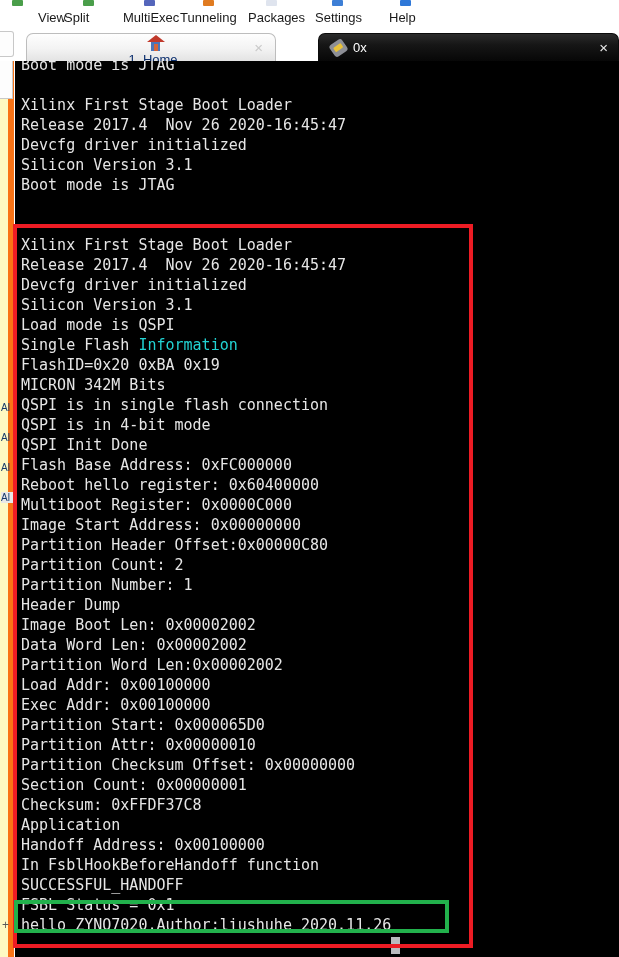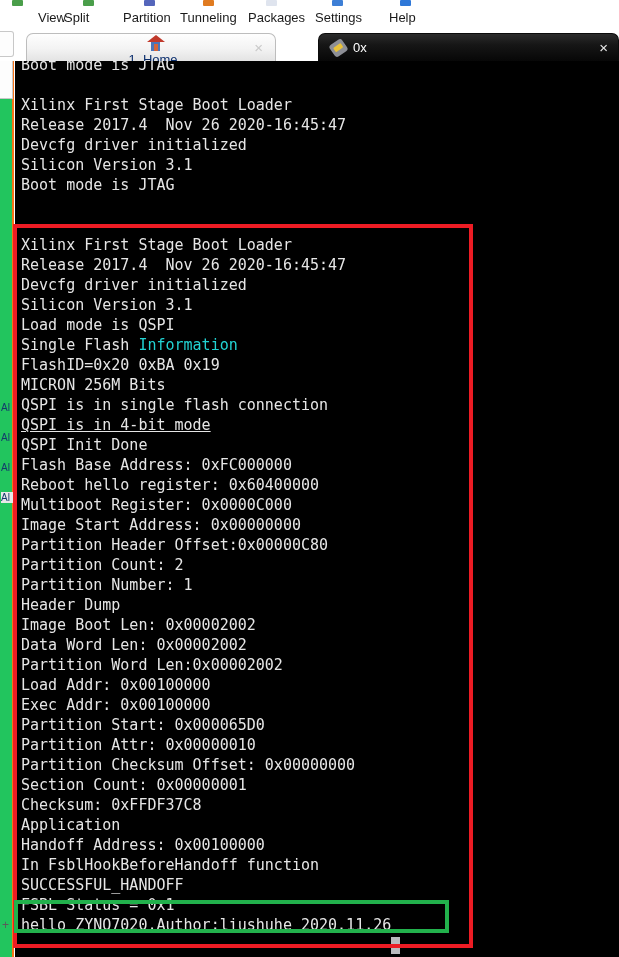--- a/index.html
+++ b/index.html
@@ -87,21 +87,21 @@
     background: #8d8f96; border-radius: 3px; transform: rotate(-35deg);
   }
   .plug-ico::after {
     content: ""; position: absolute; left: 3px; top: 4px; width: 9px; height: 5px;
     background: #e8c23a; border-radius: 1px;
   }
 
   
   .left-rail {
     position: absolute; left: 0; top: 61px; width: 14px; height: 896px;
-    background: #22c55e; border-right: 2px solid #f97316;
+    background: #fef9c3; border-right: 6px solid #f97316;
   }
   .rail-box {
     position: absolute; left: 0; top: 0; width: 13px; height: 38px;
     border: 1px solid #c8c8c8; border-left: none; border-top: none;
     background: #fdfdfd;
   }
   .rail-item {
     position: absolute; left: 1px; width: 13px; height: 11px;
     font-size: 10px; color: #15396b; line-height: 11px;
     overflow: hidden; white-space: nowrap;
@@ -150,21 +150,21 @@
         <span class="menu-icon-chip" style="left: 83px; background: rgb(74, 158, 74);"></span>
         <span class="menu-icon-chip" style="left: 144px; background: rgb(85, 102, 187);"></span>
         <span class="menu-icon-chip" style="left: 203px; background: rgb(224, 123, 32);"></span>
         <span class="menu-icon-chip" style="left: 266px; background: rgb(223, 228, 238);"></span>
         <span class="menu-icon-chip" style="left: 332px; background: rgb(61, 127, 214);"></span>
         <span class="menu-icon-chip" style="left: 400px; background: rgb(47, 120, 216);"></span>
       </div>
     <div class="menu-items" id="menurow">
         <span class="menu-item" style="left: 0px; padding-left: 38px;">View</span>
         <span class="menu-item" style="left: 64px;">Split</span>
-        <span class="menu-item" style="left: 123px;">Partition</span>
+        <span class="menu-item" style="left: 123px;">MultiExec</span>
         <span class="menu-item" style="left: 180px;">Tunneling</span>
         <span class="menu-item" style="left: 248px;">Packages</span>
         <span class="menu-item" style="left: 315px;">Settings</span>
         <span class="menu-item" style="left: 389px;">Help</span>
       </div>
   </div>
 
   <div class="tabbar">
     <div class="tab-left-stub"></div>
 
@@ -206,23 +206,23 @@
         <div class="termline" style="top: 74px;">Devcfg driver initialized</div>
         <div class="termline" style="top: 94px;">Silicon Version 3.1</div>
         <div class="termline" style="top: 114px;">Boot mode is JTAG</div>
         <div class="termline" style="top: 174px;">Xilinx First Stage Boot Loader</div>
         <div class="termline" style="top: 194px;">Release 2017.4  Nov 26 2020-16:45:47</div>
         <div class="termline" style="top: 214px;">Devcfg driver initialized</div>
         <div class="termline" style="top: 234px;">Silicon Version 3.1</div>
         <div class="termline" style="top: 254px;">Load mode is QSPI</div>
         <div class="termline" style="top: 274px;">Single Flash <span class="cyan">Information</span></div>
         <div class="termline" style="top: 294px;">FlashID=0x20 0xBA 0x19</div>
-        <div class="termline" style="top: 314px;">MICRON 256M Bits</div>
+        <div class="termline" style="top: 314px;">MICRON 342M Bits</div>
         <div class="termline" style="top: 334px;">QSPI is in single flash connection</div>
-        <div class="termline" style="top: 354px; text-decoration: underline;">QSPI is in 4-bit mode</div>
+        <div class="termline" style="top: 354px;">QSPI is in 4-bit mode</div>
         <div class="termline" style="top: 374px;">QSPI Init Done</div>
         <div class="termline" style="top: 394px;">Flash Base Address: 0xFC000000</div>
         <div class="termline" style="top: 414px;">Reboot hello register: 0x60400000</div>
         <div class="termline" style="top: 434px;">Multiboot Register: 0x0000C000</div>
         <div class="termline" style="top: 454px;">Image Start Address: 0x00000000</div>
         <div class="termline" style="top: 474px;">Partition Header Offset:0x00000C80</div>
         <div class="termline" style="top: 494px;">Partition Count: 2</div>
         <div class="termline" style="top: 514px;">Partition Number: 1</div>
         <div class="termline" style="top: 534px;">Header Dump</div>
         <div class="termline" style="top: 554px;">Image Boot Len: 0x00002002</div>

